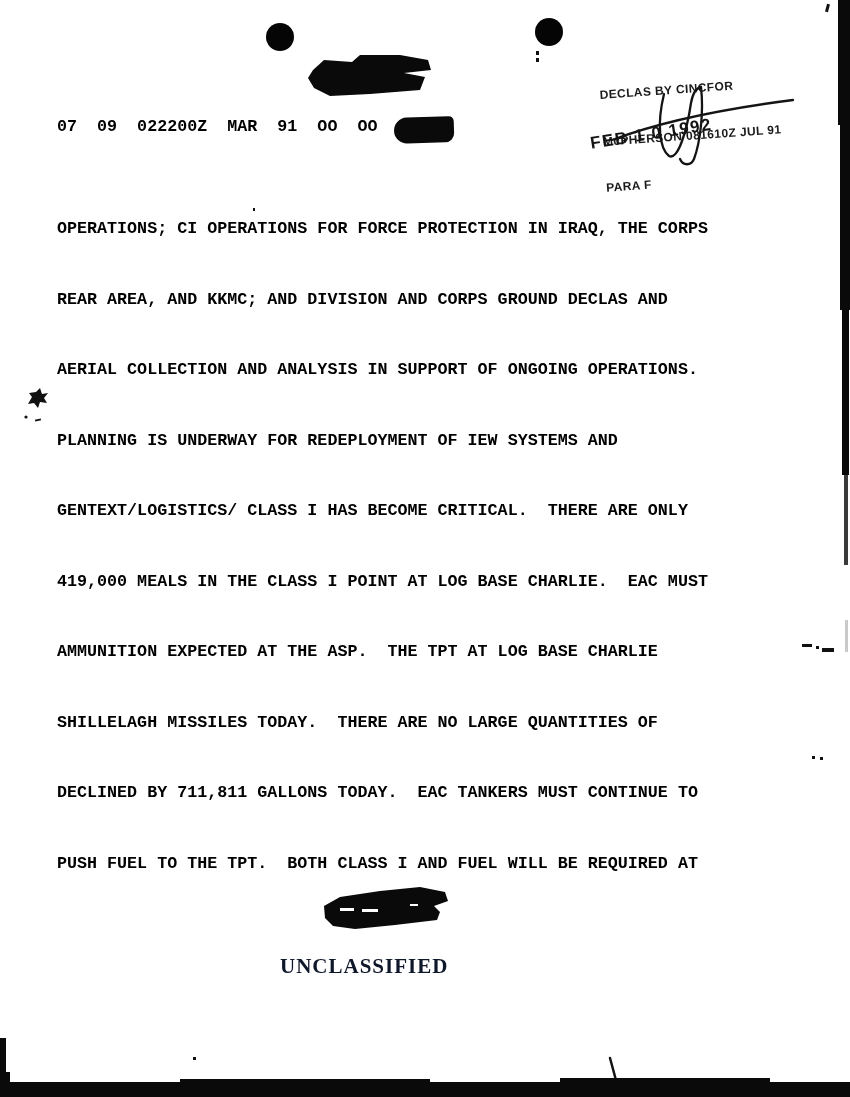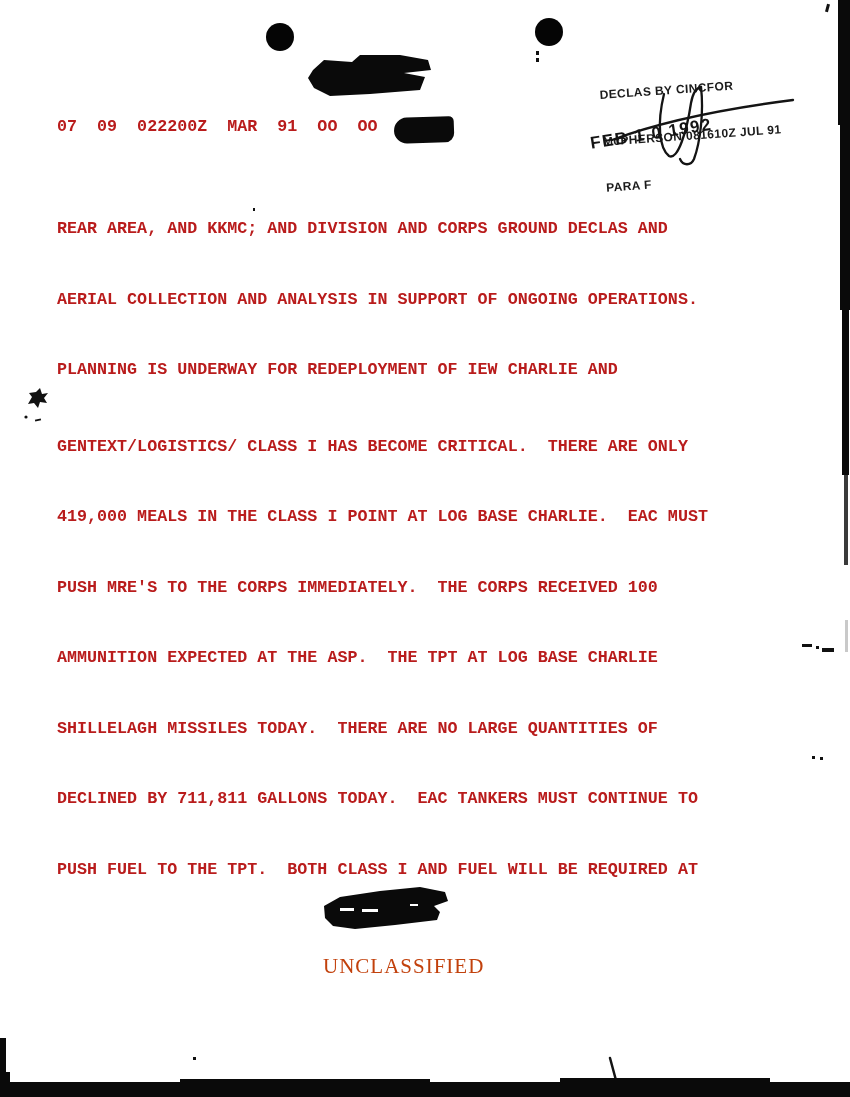--- a/index.html
+++ b/index.html
@@ -1,28 +1,28 @@
 <!DOCTYPE html>
 <html><head>
 <meta charset="utf-8">
 <style>
   html,body { margin:0; padding:0; background:#888; }
   .page {
     position:relative; width:850px; height:1097px; background:#ffffff;
     overflow:hidden; font-family:"Liberation Mono","DejaVu Sans Mono",monospace;
   }
-  .typewriter { position:absolute; color:#b91c1c; font-weight:700; white-space:pre; }
+  .typewriter { position:absolute; color:#000000; font-weight:700; white-space:pre; }
   .header-line { left:57px; top:116px; font-size:16.7px; line-height:22px; }
   .body-text  { left:57px; top:175px; font-size:16.7px; }
   .body-text .doc-line { height:32.55px; line-height:32.55px; }
-  .body-text .gap-before { margin-top:6px; }
+  .body-text .gap-before { }
   .footer-classification {
-    position:absolute; left:280px; top:954px; color:#c2410c;
+    position:absolute; left:280px; top:954px; color:#0f172a;
     font-family:"Liberation Serif","DejaVu Serif",serif;
-    font-weight:400; font-size:21px; letter-spacing:1px;margin-left:43px;
+    font-weight:700; font-size:21px; letter-spacing:1px;
   }
   .declas-stamp {
     position:absolute; left:597px; top:57px; transform:rotate(-4deg);
     transform-origin:left top; color:#1b1b1b; white-space:pre;
     font-family:"Liberation Sans","DejaVu Sans",sans-serif;
     font-weight:700; font-size:12px; line-height:15.5px; letter-spacing:0.4px;
   }
   .date-stamp {
     position:absolute; left:589px; top:134px; transform:rotate(-9deg);
     transform-origin:left top; color:#141414; white-space:pre;
@@ -63,26 +63,26 @@
     <path d="M69,26 C 62,55 64,80 74,88 C 83,93 92,62 96,35 C 98,24 101,20 106,19 C 109,45 105,75 99,91 C 96,98 88,98 85,91" fill="none" stroke="#141414" stroke-width="2.3" stroke-linecap="round"></path>
   </svg>
 
   <div class="date-stamp">FEB 1 0 1992</div>
 
   <div class="typewriter header-line">07  09  022200Z  MAR  91  OO  OO</div>
 
   <div class="redaction-bar-header"></div>
 
   <div class="typewriter body-text">
+    <div class="doc-line">OPERATIONS; CI OPERATIONS FOR FORCE PROTECTION IN IRAQ, THE CORPS</div>
     <div class="doc-line">REAR AREA, AND KKMC; AND DIVISION AND CORPS GROUND DECLAS AND</div>
     <div class="doc-line">AERIAL COLLECTION AND ANALYSIS IN SUPPORT OF ONGOING OPERATIONS.</div>
-    <div class="doc-line">PLANNING IS UNDERWAY FOR REDEPLOYMENT OF IEW CHARLIE AND</div>
+    <div class="doc-line">PLANNING IS UNDERWAY FOR REDEPLOYMENT OF IEW SYSTEMS AND</div>
     <div class="doc-line gap-before">GENTEXT/LOGISTICS/ CLASS I HAS BECOME CRITICAL.  THERE ARE ONLY</div>
     <div class="doc-line">419,000 MEALS IN THE CLASS I POINT AT LOG BASE CHARLIE.  EAC MUST</div>
-    <div class="doc-line">PUSH MRE'S TO THE CORPS IMMEDIATELY.  THE CORPS RECEIVED 100</div>
     <div class="doc-line">AMMUNITION EXPECTED AT THE ASP.  THE TPT AT LOG BASE CHARLIE</div>
     <div class="doc-line">SHILLELAGH MISSILES TODAY.  THERE ARE NO LARGE QUANTITIES OF</div>
     <div class="doc-line">DECLINED BY 711,811 GALLONS TODAY.  EAC TANKERS MUST CONTINUE TO</div>
     <div class="doc-line">PUSH FUEL TO THE TPT.  BOTH CLASS I AND FUEL WILL BE REQUIRED AT</div>
     
     
     
     
     
     

